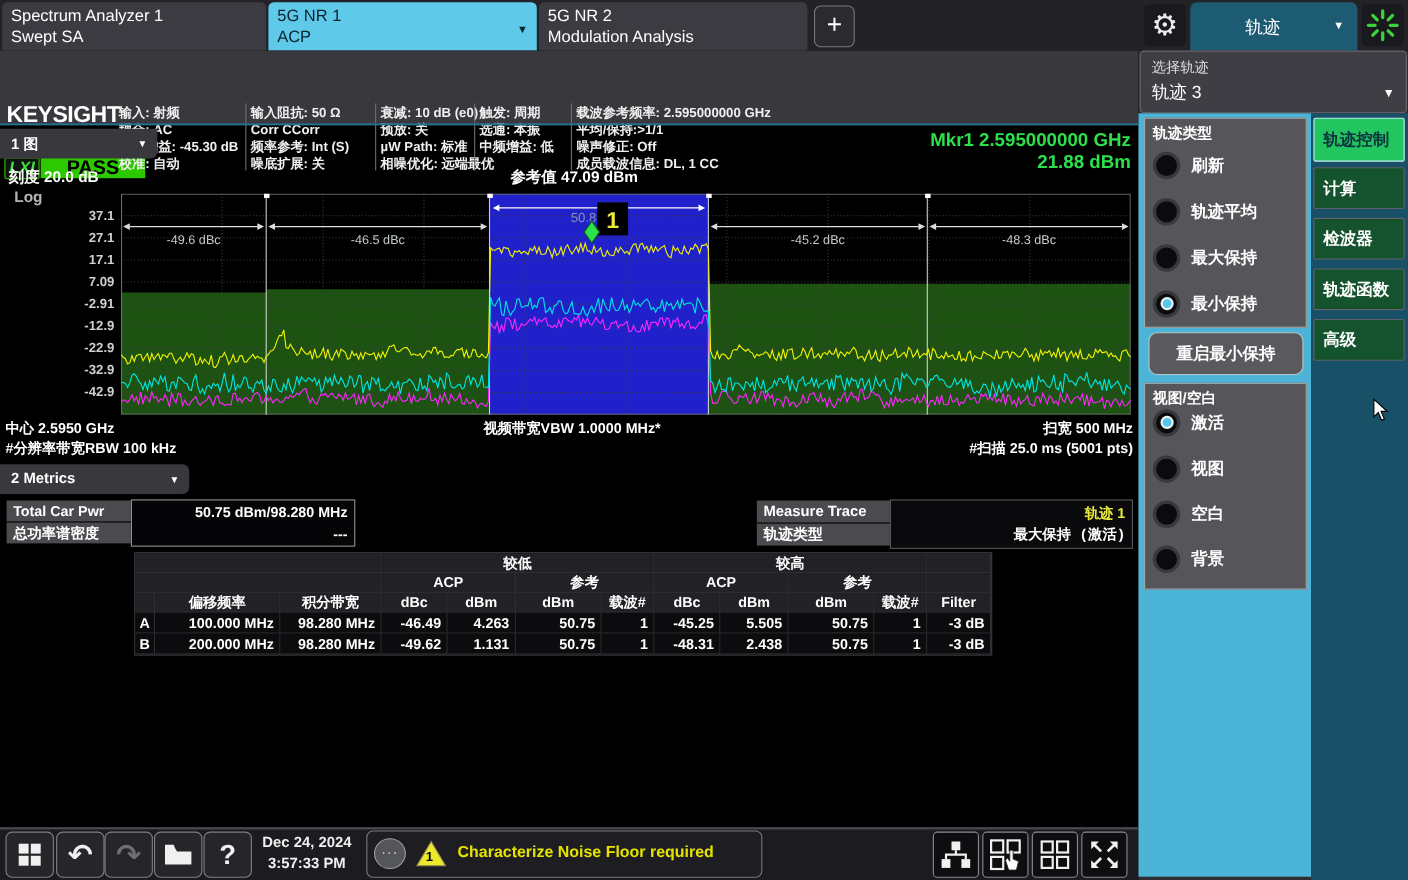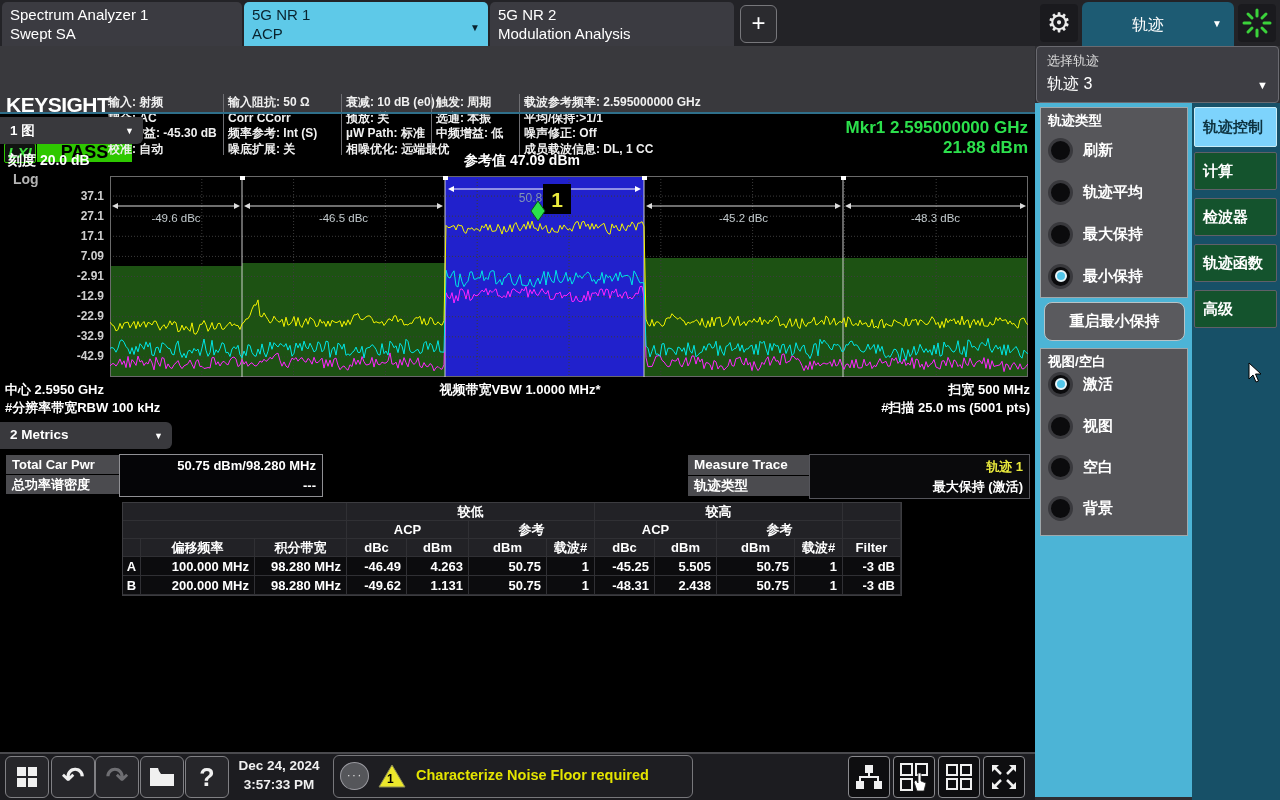--- a/index.html
+++ b/index.html
@@ -55,21 +55,21 @@
   .cyanpanel{position:absolute;left:1035px;top:103px;width:157px;height:694px;background:#4cb4d6;}
   .tabcol{position:absolute;left:1192px;top:103px;width:88px;height:697px;background:#175067;}
   .graybox{position:absolute;background:#56565a;border:1px solid #9fa8ac;}
   .rrow{position:absolute;display:flex;align-items:center;gap:10px;height:26px;}
   .radio{width:19px;height:19px;border-radius:50%;background:#0b0b0d;border:3px solid #39393d;position:relative;flex:none;}
   .radio.sel::after{content:"";position:absolute;left:3.5px;top:3.5px;width:8px;height:8px;border-radius:50%;
                     background:#53c6ea;border:2px solid #e8f4f8;}
   .rlabel{color:#fff;font-size:15px;font-weight:bold;white-space:nowrap;}
   .rtab{position:absolute;left:1194px;width:83px;background:#14532d;border:1px solid #606068;color:#fff;
         font-size:15px;font-weight:bold;padding-left:8px;box-sizing:border-box;display:flex;align-items:center;border-radius:2px;}
-  .rtab.active{background:#7dd3fc;color:#0d3340;border-color:#c8edf8;}
+  .rtab.active{background:#22c55e;color:#0d3340;border-color:#c8edf8;}
   .restart{position:absolute;left:1044px;top:302px;width:139px;height:37px;background:#5a5a5e;border:1px solid #b8c4c8;
            border-radius:8px;color:#fff;font-size:15px;font-weight:bold;display:flex;align-items:center;justify-content:center;}
   .bubble{width:27px;height:26px;border-radius:50%;background:#55565a;border:1px solid #9a9aa0;color:#d8d8d8;
           font-size:13px;text-align:center;line-height:24px;letter-spacing:1px;position:relative;}
   .bubble::after{content:"";position:absolute;left:3px;bottom:-5px;border:5px solid transparent;border-top-color:#55565a;}
 </style>
 </head>
 <body>
 
 <div id="screen">
@@ -255,21 +255,21 @@
   <div class="mlabel" style="left:6px;top:475px;width:107px;height:19px;line-height:19px;">总功率谱密度</div>
   <div class="abs" style="left:119px;top:454px;width:202px;height:41px;background:#050507;border:1px solid #909094;">
     <div class="mval" style="left:0;top:1px;width:196px;line-height:19px;">50.75 dBm/98.280 MHz</div>
     <div class="mval" style="left:0;top:21px;width:196px;line-height:19px;">---</div>
   </div>
 
   <div class="mlabel" style="left:688px;top:455px;width:120px;height:20px;line-height:20px;font-size:13.5px;">Measure Trace</div>
   <div class="mlabel" style="left:688px;top:476px;width:120px;height:20px;line-height:20px;font-size:13.5px;">轨迹类型</div>
   <div class="abs" style="left:809px;top:454px;width:219px;height:43px;background:#0a0a0c;border:1px solid #55555b;">
     <div class="mval" style="left:0;top:2px;width:213px;line-height:19px;color:#e9e93c;">轨迹 1</div>
-    <div class="mval" style="left:0;top:22px;width:213px;line-height:19px;">最大保持 (激活)</div>
+    <div class="mval" style="left:0;top:22px;width:213px;line-height:19px;font-family:Liberation Mono, monospace;">最大保持 (激活)</div>
   </div>
 
   <div class="acp">
     <div class="ach" style="grid-column:1/span 3;"></div>
     <div class="ach" style="grid-column:4/span 4;">较低</div>
     <div class="ach" style="grid-column:8/span 4;">较高</div>
     <div class="ach"></div>
 
     <div class="ach" style="grid-column:1/span 3;"></div>
     <div class="ach" style="grid-column:4/span 2;">ACP</div>

